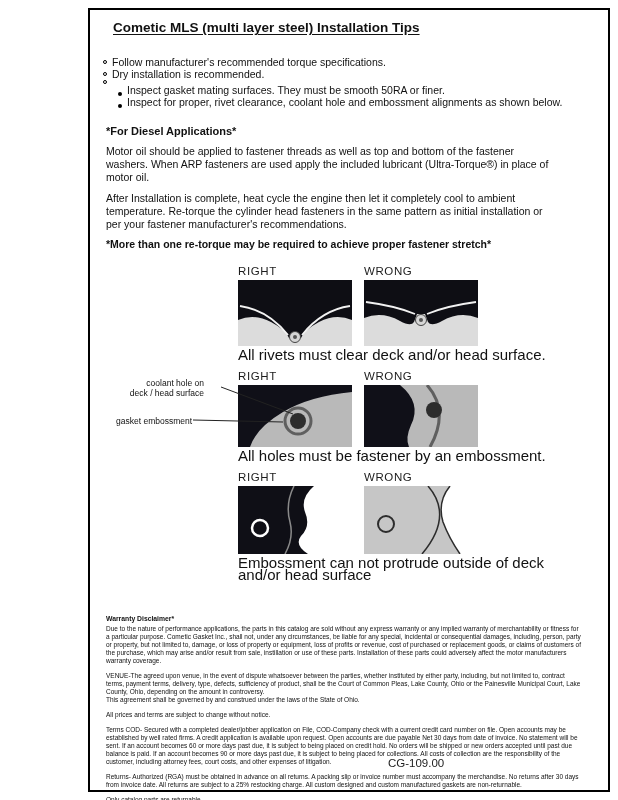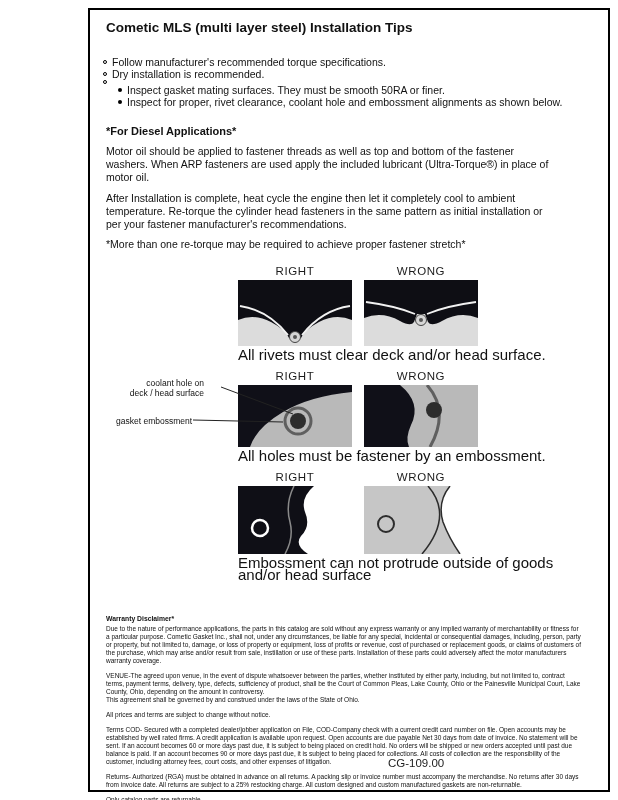--- a/index.html
+++ b/index.html
@@ -3,38 +3,38 @@
 <meta charset="utf-8">
 <style>
   * { margin:0; padding:0; box-sizing:border-box; }
   html,body { width:618px; height:800px; background:#ffffff; overflow:hidden; }
   body { font-family:"Liberation Sans", sans-serif; color:#111; position:relative; }
 
   .frame { position:absolute; left:88px; top:8px; width:522px; height:784px; border:2px solid #000; }
 
   .content { position:absolute; left:106px; top:20px; width:476px; }
 
-  .title { font-size:13.5px; font-weight:bold; text-underline-offset:2px; }
+  .title { font-size:13.5px; font-weight:bold; text-decoration:underline; text-underline-offset:2px;margin-left:7px; }
 
   .bullets { margin-top:21px; margin-left:-3px; }
   .b-item { font-size:10.5px; line-height:12px; display:flex; align-items:center; gap:5px; }
-  .b-item.sub { margin-left:15px; }
+  .b-item.sub { margin-left:15px;align-items:flex-end; }
   .o-mark { width:4px; height:4px; border:1px solid #000; border-radius:50%; flex:0 0 auto; }
   .dot-mark { width:4px; height:4px; background:#000; border-radius:50%; flex:0 0 auto; }
 
   .diesel-heading { margin-top:17px; font-size:11px; font-weight:bold; }
   .para { margin-top:8px; font-size:10.5px; line-height:13px; width:452px; }
-  .note { margin-top:7px; }
+  .note { margin-top:7px;font-weight:bold; }
 
   .figure { position:relative; }
   .fig1 { margin-top:14px; }
   .fig2 { margin-top:9px; }
   .fig3 { margin-top:9px; }
   .fig-labels { display:flex; gap:12px; margin-left:132px; height:13px; }
-  .fig-label { width:114px; text-align:center; font-size:11.5px; color:#1c1c1c; letter-spacing:0.6px; }
+  .fig-label { width:114px; text-align:left; font-size:11.5px; color:#1c1c1c; letter-spacing:0.6px; }
   .fig-images { display:flex; gap:12px; margin-left:132px; margin-top:2px; }
   .fig-images svg { display:block; }
   .fig-caption { margin-left:132px; margin-top:3px; font-size:15px; line-height:12px; }
 
   .callout { position:absolute; font-size:8.5px; line-height:10px; color:#111; }
   .callout-a { left:12px; top:8px; width:86px; text-align:right; }
   .callout-b { left:10px; top:46px; }
   .callout-lines { position:absolute; left:0; top:0; pointer-events:none; }
 
   .warranty { margin-top:34px; width:476px; }
@@ -151,21 +151,21 @@
       </svg>
       <svg width="114" height="68" viewBox="0 0 114 68">
         <rect width="114" height="68" fill="#ffffff"></rect>
         <path d="M0,0 H86 Q73,16 79,36 Q85,52 96,68 L0,68 Z" fill="#c6c6c6"></path>
         <path d="M86,0 Q73,16 79,36 Q85,52 96,68" stroke="#2c2c2c" stroke-width="1.5" fill="none"></path>
         <path d="M64,0 Q90,30 58,68" stroke="#2c2c2c" stroke-width="1.5" fill="none"></path>
         <circle cx="22" cy="38" r="8" fill="none" stroke="#2c2c2c" stroke-width="2"></circle>
       </svg>
     </div>
     <div class="fig-caption">
-      <div>Embossment can not protrude outside of goods</div>
+      <div>Embossment can not protrude outside of deck</div>
       <div>and/or head surface</div>
     </div>
   </div>
 
   <div class="warranty">
     <div class="w-head">Warranty Disclaimer*</div>
     <p class="w-para">Due to the nature of performance applications, the parts in this catalog are sold without any express warranty or any implied warranty of merchantability or fitness for a particular purpose.  Cometic Gasket Inc., shall not, under any circumstances, be liable for any special, incidental or consequential damages, including, person, party or property, but not limited to, damage, or loss of property or equipment, loss of profits or revenue, cost of purchased or replacement goods, or claims of customers of the purchase, which may arise and/or result from sale, instillation or use of these parts.  Installation of these parts could adversely affect the motor manufacturers warranty coverage.</p>
     <p class="w-para no-gap-after">VENUE-The agreed upon venue, in the event of dispute whatsoever between the parties, whether instituted by either party, including, but not limited to, contract terms, payment terms, delivery, type, defects, sufficiency of product, shall be the Court of Common Pleas, Lake County, Ohio or the Painesville Municipal Court, Lake County, Ohio, depending on the amount in controversy.</p>
     <p class="w-para">This agreement shall be governed by and construed under the laws of the State of Ohio.</p>
     <p class="w-para">All prices and terms are subject to change without notice.</p>

